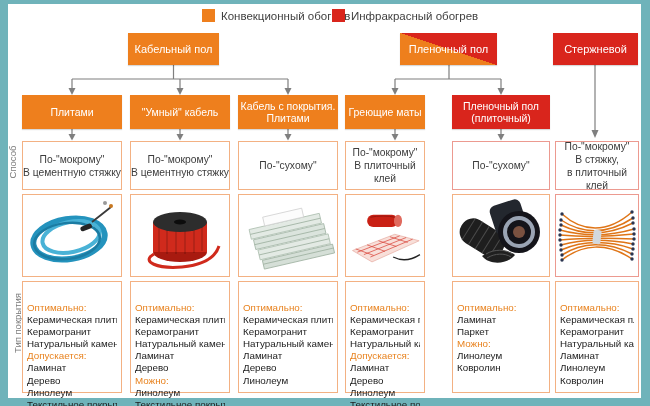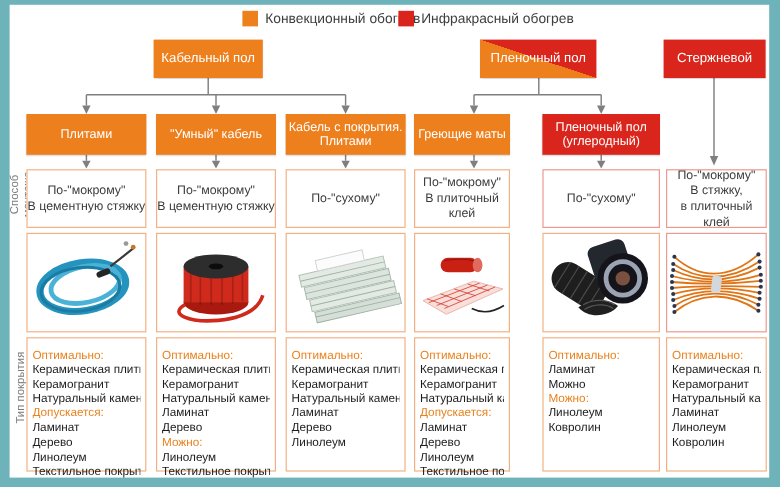--- a/index.html
+++ b/index.html
@@ -20,21 +20,21 @@
   .nbox{top:91px;height:34px;font-size:10.5px;line-height:12px;}
   
   .c1{left:14px;width:100px;}  .c2{left:122px;width:100px;}
   .c3{left:230px;width:100px;} .c4{left:337px;width:80px;}
   .c5{left:444px;width:98px;}  .c6{left:547px;width:84px;}
   .box{position:absolute;background:#fff;box-sizing:border-box;}
   .b-or{border:1px solid #F3B183;}
   .b-rd{border:1px solid #EC9A90;}
   .r-method{top:137px;height:49px;display:flex;flex-direction:column;align-items:center;justify-content:center;font-size:10.3px;line-height:13px;color:#3c3c3c;text-align:center;}
   .r-img{top:190px;height:83px;display:flex;align-items:center;justify-content:center;}
-  .r-cov{top:277px;height:112px;padding:9px 4px;font-size:9.8px;line-height:12.1px;color:#1c1c1c;}
+  .r-cov{top:277px;height:112px;padding:20px 4px;font-size:9.8px;line-height:12.1px;color:#1c1c1c;}
   .cov-line{white-space:nowrap;overflow:hidden;}
   .cov-line.accent{color:#E8821E;}
   
   .vlabel{position:absolute;color:#7a7a7a;font-size:9.5px;line-height:10.5px;text-align:center;transform:rotate(-90deg);}
   #side-mounting{left:-26px;top:147px;width:74px;height:22px;}
   #side-covering{left:-25px;top:313px;width:72px;height:12px;}
   svg{display:block;}
   #connectors{position:absolute;left:0;top:0;pointer-events:none;}
 </style>
 </head>
@@ -103,21 +103,21 @@
   <div class="nbox bg-or c3">
     <div>Кабель с покрытия.</div>
     <div>Плитами</div>
   </div>
   <div class="nbox bg-or c4">
     <div>Греющие маты</div>
     <div></div>
   </div>
   <div class="nbox bg-rd c5">
     <div>Пленочный пол</div>
-    <div>(углеродный)</div>
+    <div>(плиточный)</div>
   </div>
 
   <div class="box b-or r-method c1">
     <div>По-"мокрому"</div>
     <div>В цементную стяжку</div>
     <div></div>
   </div>
   <div class="box b-or r-method c2">
     <div>По-"мокрому"</div>
     <div>В цементную стяжку</div>
@@ -284,21 +284,21 @@
         <div class="cov-line accent">Допускается:</div>
         <div class="cov-line">Ламинат</div>
         <div class="cov-line">Дерево</div>
         <div class="cov-line">Линолеум</div>
         <div class="cov-line">Текстильное покрыт.</div>
       </div>
   <div class="box b-or r-cov c5">
 
   <div class="cov-line accent">Оптимально:</div>
         <div class="cov-line">Ламинат</div>
-        <div class="cov-line">Можно</div>
+        <div class="cov-line">Паркет</div>
         <div class="cov-line accent">Можно:</div>
         <div class="cov-line">Линолеум</div>
         <div class="cov-line">Ковролин</div>
       </div>
   <div class="box b-or r-cov c6">
 
   <div class="cov-line accent">Оптимально:</div>
         <div class="cov-line">Керамическая плитка</div>
         <div class="cov-line">Керамогранит</div>
         <div class="cov-line">Натуральный камень</div>

